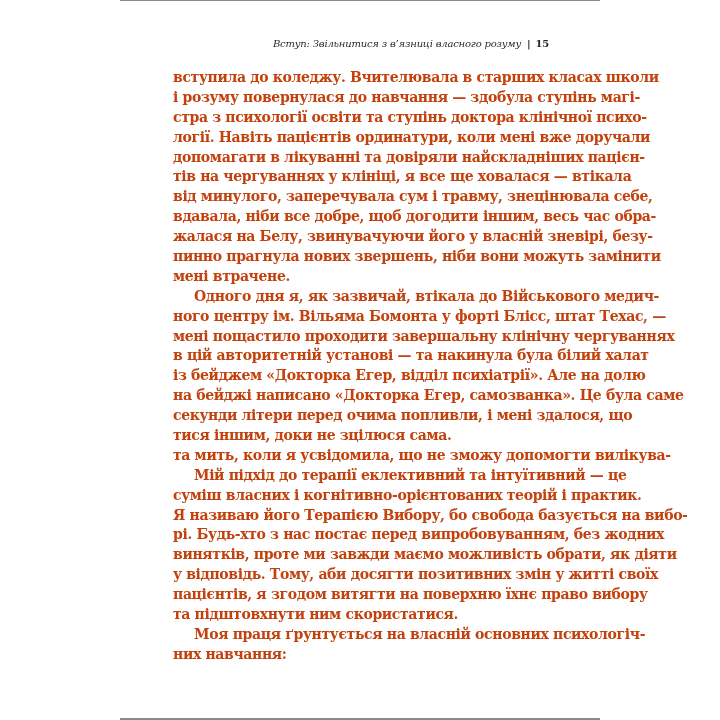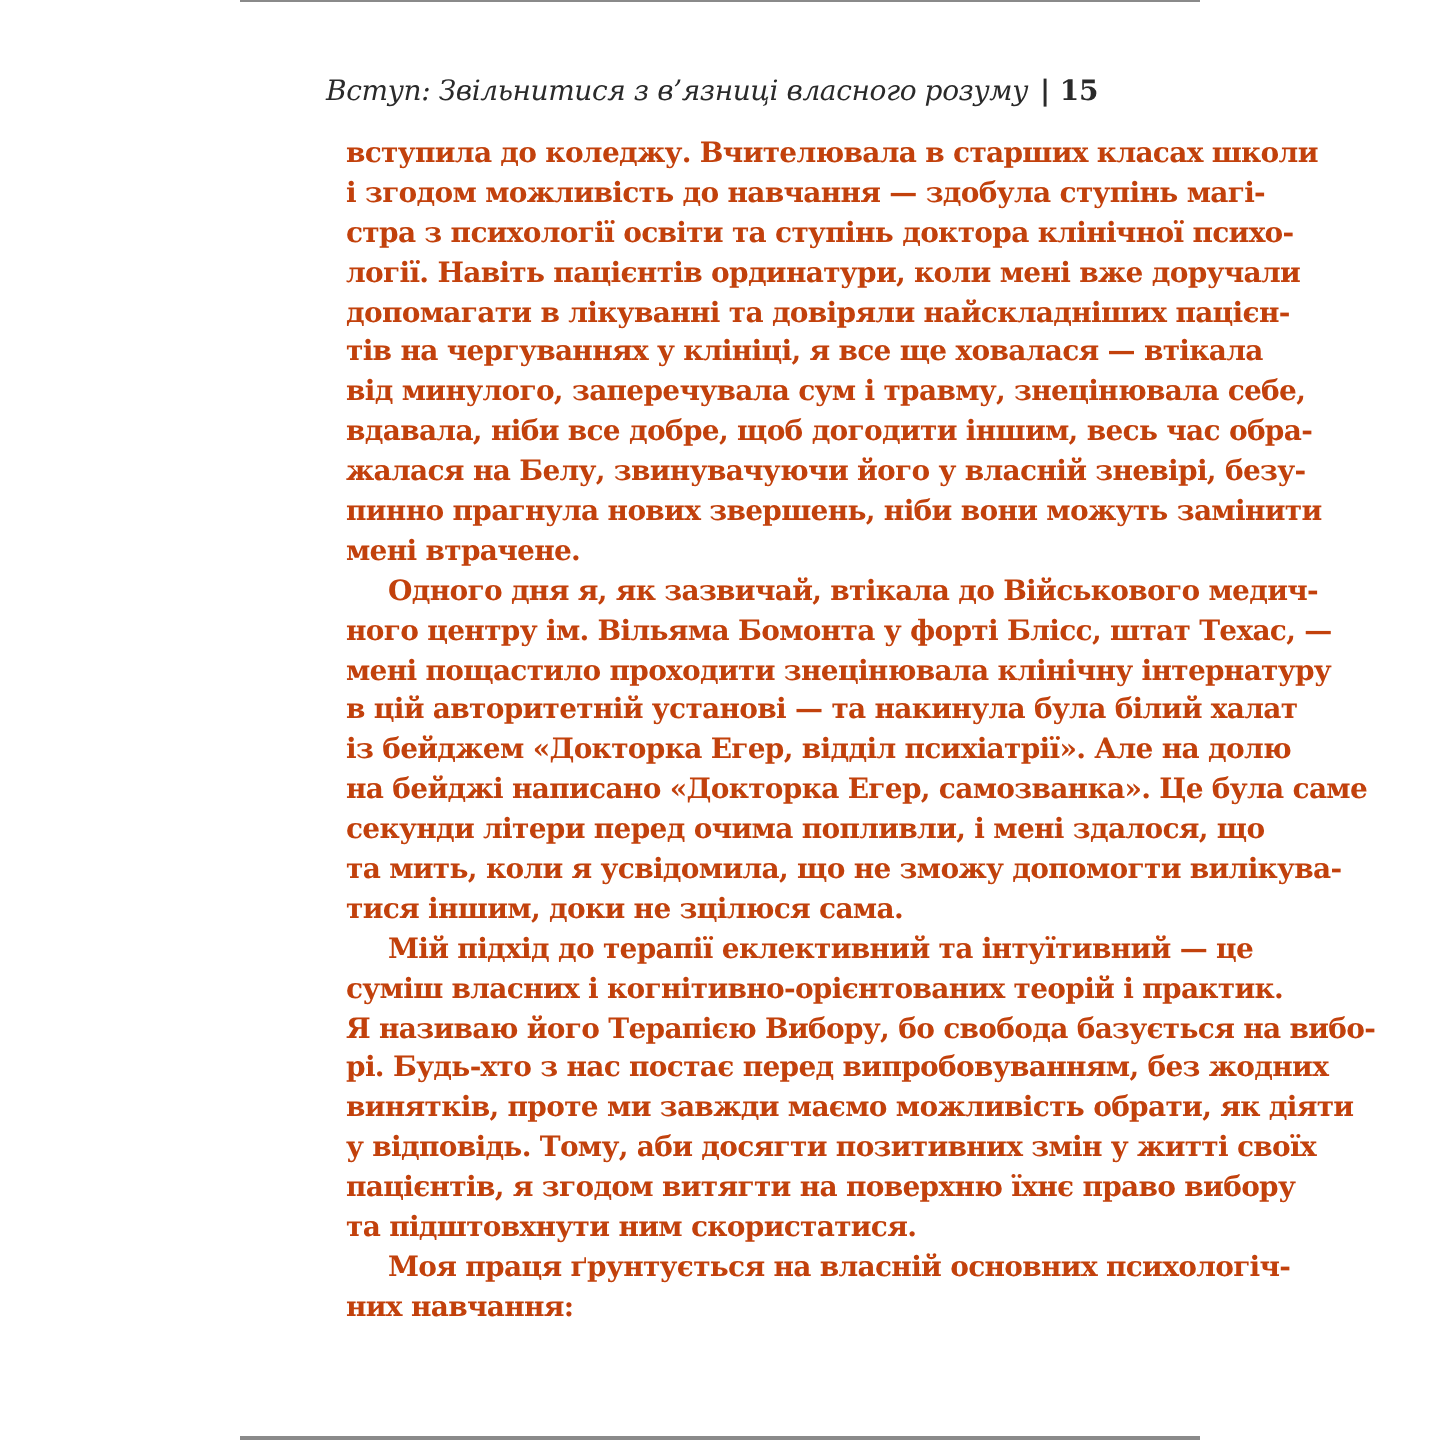--- a/index.html
+++ b/index.html
@@ -27,21 +27,21 @@
     top: 718px;
     width: 480px;
     height: 2px;
     background: #8a8a8a;
   }
   .running-head {
     position: absolute;
     right: 171px;
     top: 38px;
     font-family: "DejaVu Serif", serif;
-    font-size: 14px;
+    font-size: 10px;
     color: #2a2a2a;
     white-space: nowrap;
     letter-spacing: -0.2px;
   }
   .running-head .title {
     font-style: italic;
   }
   .running-head .sep {
     margin: 0 5px 0 6px;
     font-weight: bold;
@@ -81,42 +81,42 @@
 <div class="page-frame-top"></div>
 
 <div class="running-head">
   <span class="title">Вступ: Звільнитися з в’язниці власного розуму</span><span class="sep">|</span><span class="num">15</span>
 </div>
 
 <div class="body-text">
 
   <div>
     <span class="line">вступила до коледжу. Вчителювала в старших класах школи</span>
-    <span class="line">і згодом можливість до навчання — здобула ступінь магі-</span>
+    <span class="line">і розуму повернулася до навчання — здобула ступінь магі-</span>
     <span class="line">стра з психології освіти та ступінь доктора клінічної психо-</span>
     <span class="line">логії. Навіть пацієнтів ординатури, коли мені вже доручали</span>
     <span class="line">допомагати в лікуванні та довіряли найскладніших пацієн-</span>
     <span class="line">тів на чергуваннях у клініці, я все ще ховалася — втікала</span>
     <span class="line">від минулого, заперечувала сум і травму, знецінювала себе,</span>
     <span class="line">вдавала, ніби все добре, щоб догодити іншим, весь час обра-</span>
     <span class="line">жалася на Белу, звинувачуючи його у власній зневірі, безу-</span>
     <span class="line">пинно прагнула нових звершень, ніби вони можуть замінити</span>
     <span class="line last">мені втрачене.</span>
   </div>
 
   <div>
     <span class="line indent">Одного дня я, як зазвичай, втікала до Військового медич-</span>
     <span class="line">ного центру ім. Вільяма Бомонта у форті Блісс, штат Техас, —</span>
-    <span class="line">мені пощастило проходити знецінювала клінічну інтернатуру</span>
+    <span class="line">мені пощастило проходити завершальну клінічну чергуваннях</span>
     <span class="line">в цій авторитетній установі — та накинула була білий халат</span>
     <span class="line">із бейджем «Докторка Егер, відділ психіатрії». Але на долю</span>
     <span class="line">на бейджі написано «Докторка Егер, самозванка». Це була саме</span>
     <span class="line">секунди літери перед очима попливли, і мені здалося, що</span>
+    <span class="line last">тися іншим, доки не зцілюся сама.</span>
     <span class="line">та мить, коли я усвідомила, що не зможу допомогти вилікува-</span>
-    <span class="line last">тися іншим, доки не зцілюся сама.</span>
   </div>
 
   <div>
     <span class="line indent">Мій підхід до терапії еклективний та інтуїтивний — це</span>
     <span class="line">суміш власних і когнітивно-орієнтованих теорій і практик.</span>
     <span class="line">Я називаю його Терапією Вибору, бо свобода базується на вибо-</span>
     <span class="line">рі. Будь-хто з нас постає перед випробовуванням, без жодних</span>
     <span class="line">винятків, проте ми завжди маємо можливість обрати, як діяти</span>
     <span class="line">у відповідь. Тому, аби досягти позитивних змін у житті своїх</span>
     <span class="line">пацієнтів, я згодом витягти на поверхню їхнє право вибору</span>

